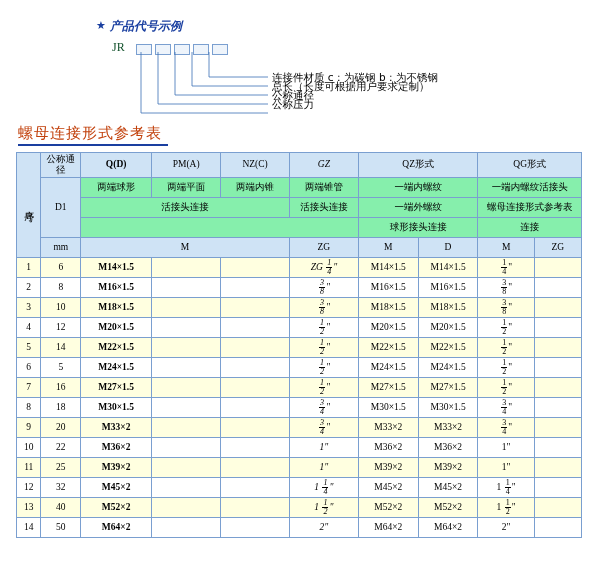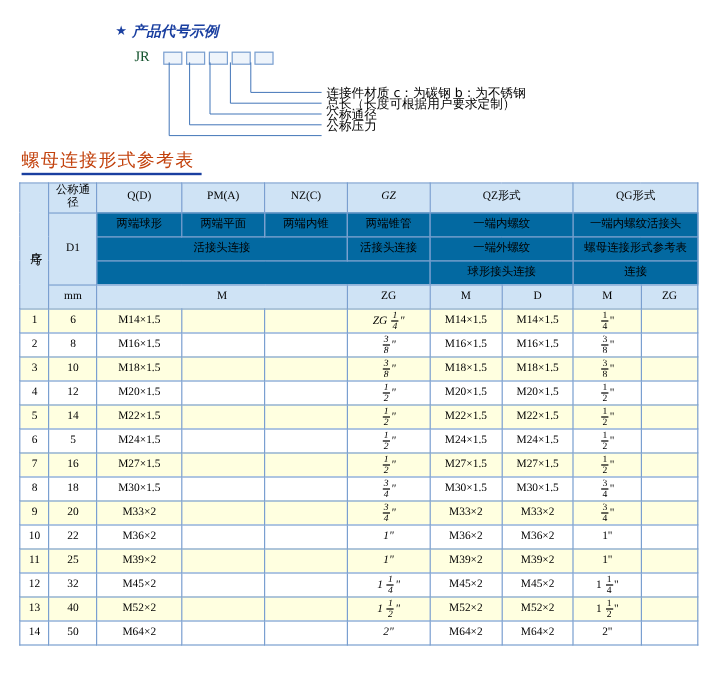--- a/index.html
+++ b/index.html
@@ -60,26 +60,26 @@
   }
   table.main td{
     border:1px solid #7a9fd0;
     text-align:center;
     vertical-align:middle;
     padding:1px 2px;
     height:17px;
     line-height:1.15;
   }
   .hdr{background:#cfe3f5;font-weight:normal;}
-  .hdr-cn{background:#0369a1;font-size:9.5px;}
+  .hdr-cn{background:#86efac;font-size:9.5px;}
   .rowA{background:#ffffe0;}
   .rowB{background:#ffffff;}
   .seq{width:22px;}
   .dn{width:40px;}
-  .c-qd{width:74px;}
+  .c-qd{width:74px;font-weight:bold;}
   .c-pm{width:74px;}
   .c-nz{width:74px;}
   .c-gz{width:74px;font-style:italic;}
   .c-qz-m{width:60px;}
   .c-qz-d{width:60px;}
   .c-qg-m{width:60px;}
   .c-qg-zg{width:50px;}
   .vert{
     writing-mode:vertical-rl;
     text-orientation:upright;

